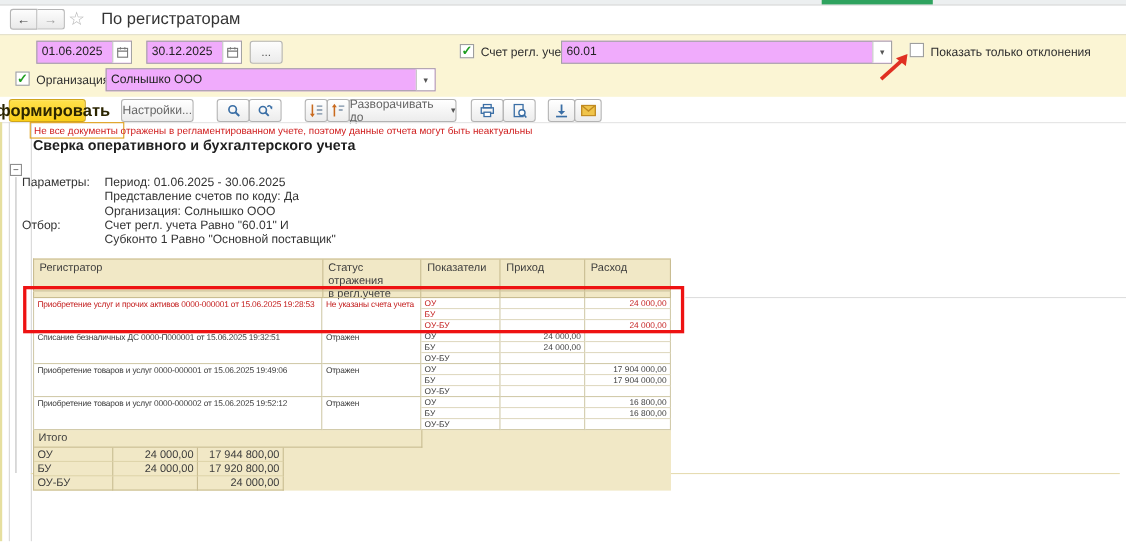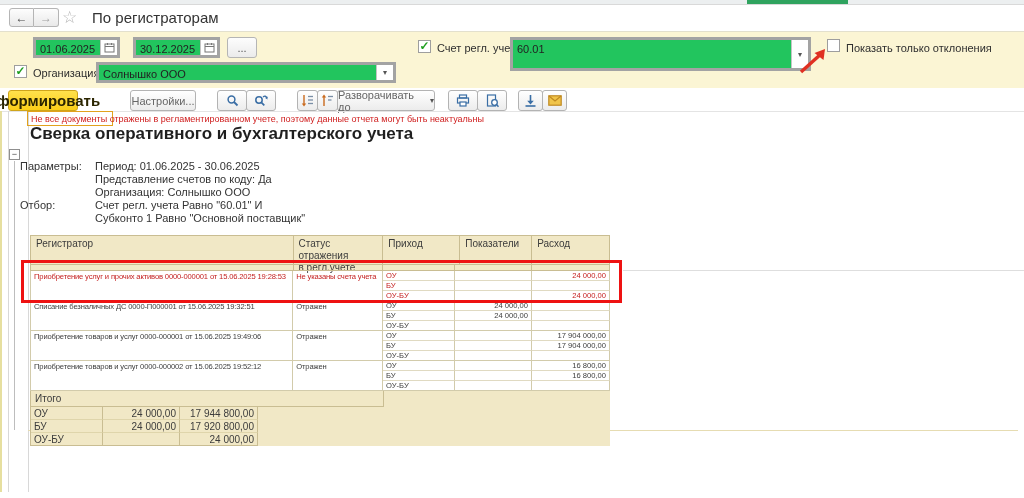--- a/index.html
+++ b/index.html
@@ -14,49 +14,49 @@
   .nav-pair { position:absolute; left:9px; top:8px; display:flex; }
   .nav-btn { width:25px; height:19px; border:1px solid #b5b5b5; background:linear-gradient(#fdfdfd,#e9e9e9);
              display:flex; align-items:center; justify-content:center; font-size:12px; }
   .nav-btn.back { border-radius:3px 0 0 3px; color:#444; }
   .nav-btn.fwd  { border-radius:0 3px 3px 0; border-left:none; color:#a0a0a0; }
   .star { position:absolute; left:62px; top:7px; font-size:17px; color:#b5b5b5; }
   .page-title { position:absolute; left:92px; top:9px; font-size:15px; color:#333; }
 
   
   .filter-panel { position:absolute; left:0; top:31px; width:1024px; height:57px; background:#fbf5d4; border-top:1px solid #e3e0cd; }
-  .f-input { position:absolute; background:#22c55e; border:3px solid #a3a3a3; display:flex; }
+  .f-input { position:absolute; background:#f0abfc; border:1px solid #a3a3a3; display:flex; }
   .f-input .txt { flex:1; font-size:11px; color:#222; line-height:19px; padding-left:4px; white-space:nowrap; overflow:hidden; }
   .cal-btn { width:17px; border-left:1px solid #c4c4c4; display:flex; align-items:center; justify-content:center; background:#fff; }
   .dd-btn  { width:17px; border-left:1px solid #c4c4c4; display:flex; align-items:center; justify-content:center; background:#fff; font-size:8px; color:#555; }
   .dash { position:absolute; left:124px; top:39px; font-size:11px; color:#555; }
   .mini-btn { position:absolute; border:1px solid #b5b5b5; background:linear-gradient(#fdfdfd,#ebebeb); border-radius:3px;
               font-size:11px; color:#555; display:flex; align-items:center; justify-content:center; }
   .cbox { position:absolute; width:13px; height:13px; background:#fff; border:1px solid #9e9e9e; display:flex; align-items:center; justify-content:center; }
   .cbox .chk { color:#1f9e1f; font-size:12px; font-weight:bold; line-height:10px; margin-top:-2px; }
   .f-label { position:absolute; font-size:11px; color:#2e2e2e; white-space:nowrap; }
 
   
   .toolbar-sep { position:absolute; left:0; top:111px; width:1024px; height:1px; background:#e4e4e4; }
   .tb-btn { position:absolute; height:21px; border:1px solid #b3b3b3; background:linear-gradient(#ffffff,#ececec); border-radius:3px;
-            display:flex; align-items:center; justify-content:center; font-size:11px; color:#666;margin-left:20px; }
+            display:flex; align-items:center; justify-content:center; font-size:11px; color:#666; }
   .gen-btn { position:absolute; left:8px; top:90px; width:70px; height:21px; border:1px solid #cfa51b; border-radius:3px;
              background:linear-gradient(#ffe14d,#fbce17); font-size:15px; font-weight:bold; color:#2b2500;
              display:flex; align-items:center; justify-content:center; }
 
   
   .left-accent { position:absolute; left:0; top:111px; width:2px; height:381px; background:#e6df9f; }
   .vline { position:absolute; width:1px; background:#d8d8d8; }
   .minus-box { position:absolute; left:9px; top:149px; width:11px; height:11px; border:1px solid #8f8f8f; background:#fff;
                font-size:9px; line-height:8px; text-align:center; color:#444; }
   .bracket { position:absolute; left:14px; top:161px; width:1px; height:269px; background:#bdbdbd; }
 
   .sel-box { position:absolute; left:27px; top:111px; width:86px; height:15px; border:1px solid #e2a21d; background:transparent; }
   .warn-text { position:absolute; left:31px; top:114px; font-size:9px; color:#cf1d1d; white-space:nowrap; }
-  .rep-title { position:absolute; left:30px; top:124px; font-size:17px; font-weight:bold; color:#1f1f1f; }
+  .rep-title { position:absolute; left:30px; top:124px; font-size:13px; font-weight:bold; color:#1f1f1f; }
   .p-label { position:absolute; left:20px; font-size:11px; color:#333; }
   .p-line  { position:absolute; left:95px; font-size:11px; color:#333; white-space:nowrap; }
 
   
   .rpt-table { position:absolute; left:30px; top:235px; width:580px; font-size:10px; color:#3c3c3c; }
   .t-header { display:flex; height:30px; background:#f1e8c6; border-top:1px solid #c9bd92; border-left:1px solid #c9bd92; }
   .t-header .hc { border-right:1px solid #c9bd92; border-bottom:1px solid #c9bd92; padding:2px 5px; font-size:10px; line-height:12px; }
   .t-spacer { display:flex; height:6px; background:#f1e8c6; border-left:1px solid #c9bd92; }
   .t-spacer .sc { border-right:1px solid #c9bd92; border-bottom:1px solid #c9bd92; height:100%; }
   .w1 { width:263px; } .w2 { width:90px; } .w3 { width:72px; } .w4 { width:77px; } .w5 { width:78px; }
@@ -128,21 +128,21 @@
             <line x1="7.5" y1="1" x2="7.5" y2="3" stroke="#777"></line>
           </svg>
       </div>
     </div>
     <div class="mini-btn" style="left:227px; top:5px; width:30px; height:21px;">...</div>
 
     <div class="cbox" style="left:418px; top:8px;">
         <span class="chk">✓</span>
       </div>
     <div class="f-label" style="left:437px; top:10px;">Счет регл. учета:</div>
-    <div class="f-input" style="left:510px; top:5px; width:301px; height:34px;gap:32px;">
+    <div class="f-input" style="left:510px; top:5px; width:301px; height:21px;gap:32px;">
       <div class="txt">60.01</div>
       <div class="dd-btn">▾</div>
     </div>
     <div class="cbox" style="left:827px; top:7px;"></div>
     <div class="f-label" style="left:846px; top:10px;">Показать только отклонения</div>
 
     <div class="cbox" style="left:14px; top:33px;">
         <span class="chk">✓</span>
       </div>
     <div class="f-label" style="left:33px; top:35px;">Организация:</div>
@@ -266,22 +266,22 @@
   <div class="hline-gray"></div>
   <div class="hline-tan"></div>
 
   <div class="rpt-table">
     <div class="t-header">
       <div class="hc w1">Регистратор</div>
       <div class="hc w2">
         <div>Статус отражения</div>
         <div>в регл.учете</div>
       </div>
+      <div class="hc w3">Показатели</div>
       <div class="hc w4">Приход</div>
-      <div class="hc w3">Показатели</div>
       <div class="hc w5">Расход</div>
     </div>
     <div class="t-spacer">
       <div class="sc w1"></div>
         <div class="sc w2"></div>
         <div class="sc w3"></div>
         <div class="sc w4"></div>
         <div class="sc w5"></div>
     </div>
     <div>

